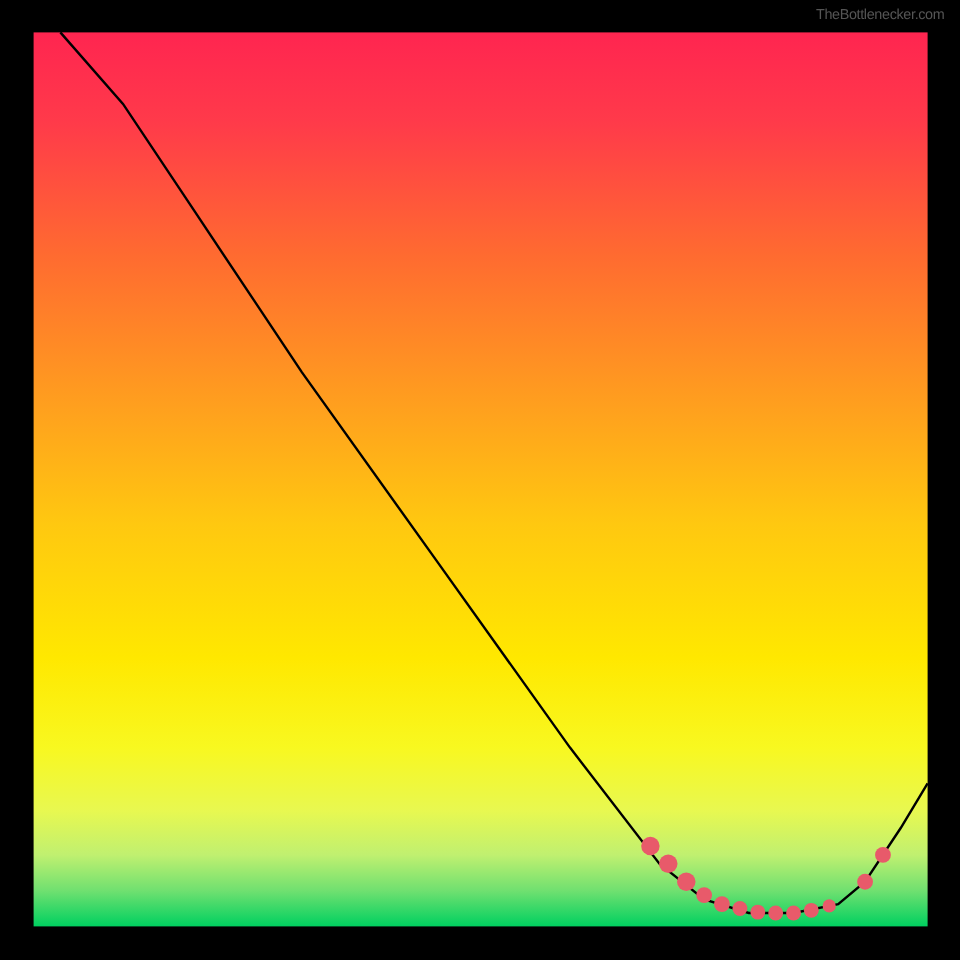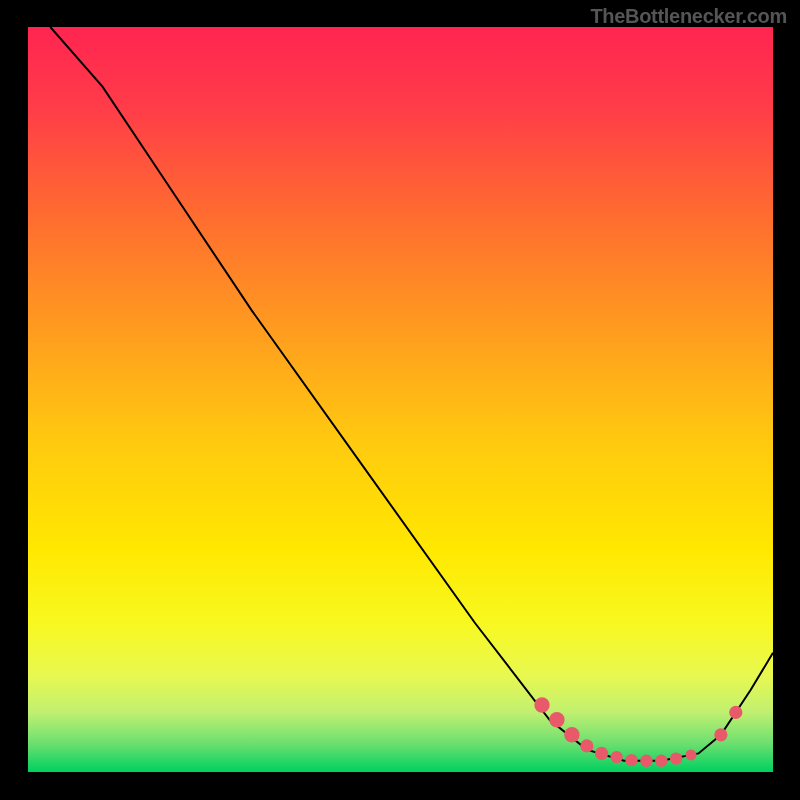--- a/index.html
+++ b/index.html
@@ -15,22 +15,22 @@
     position: absolute;
     top: 0;
     left: 0;
     width: 800px;
     height: 800px;
   }
   .watermark {
     position: absolute;
     top: 5px;
     right: 13px;
-    font-size: 20px;
-    font-weight: bold;
+    font-size: 12px;
+    font-weight: normal;
     color: #555;
     letter-spacing: -0.3px;
   }
   svg {
     display: block;
   }
 </style>
 </head>
 <body>
 

